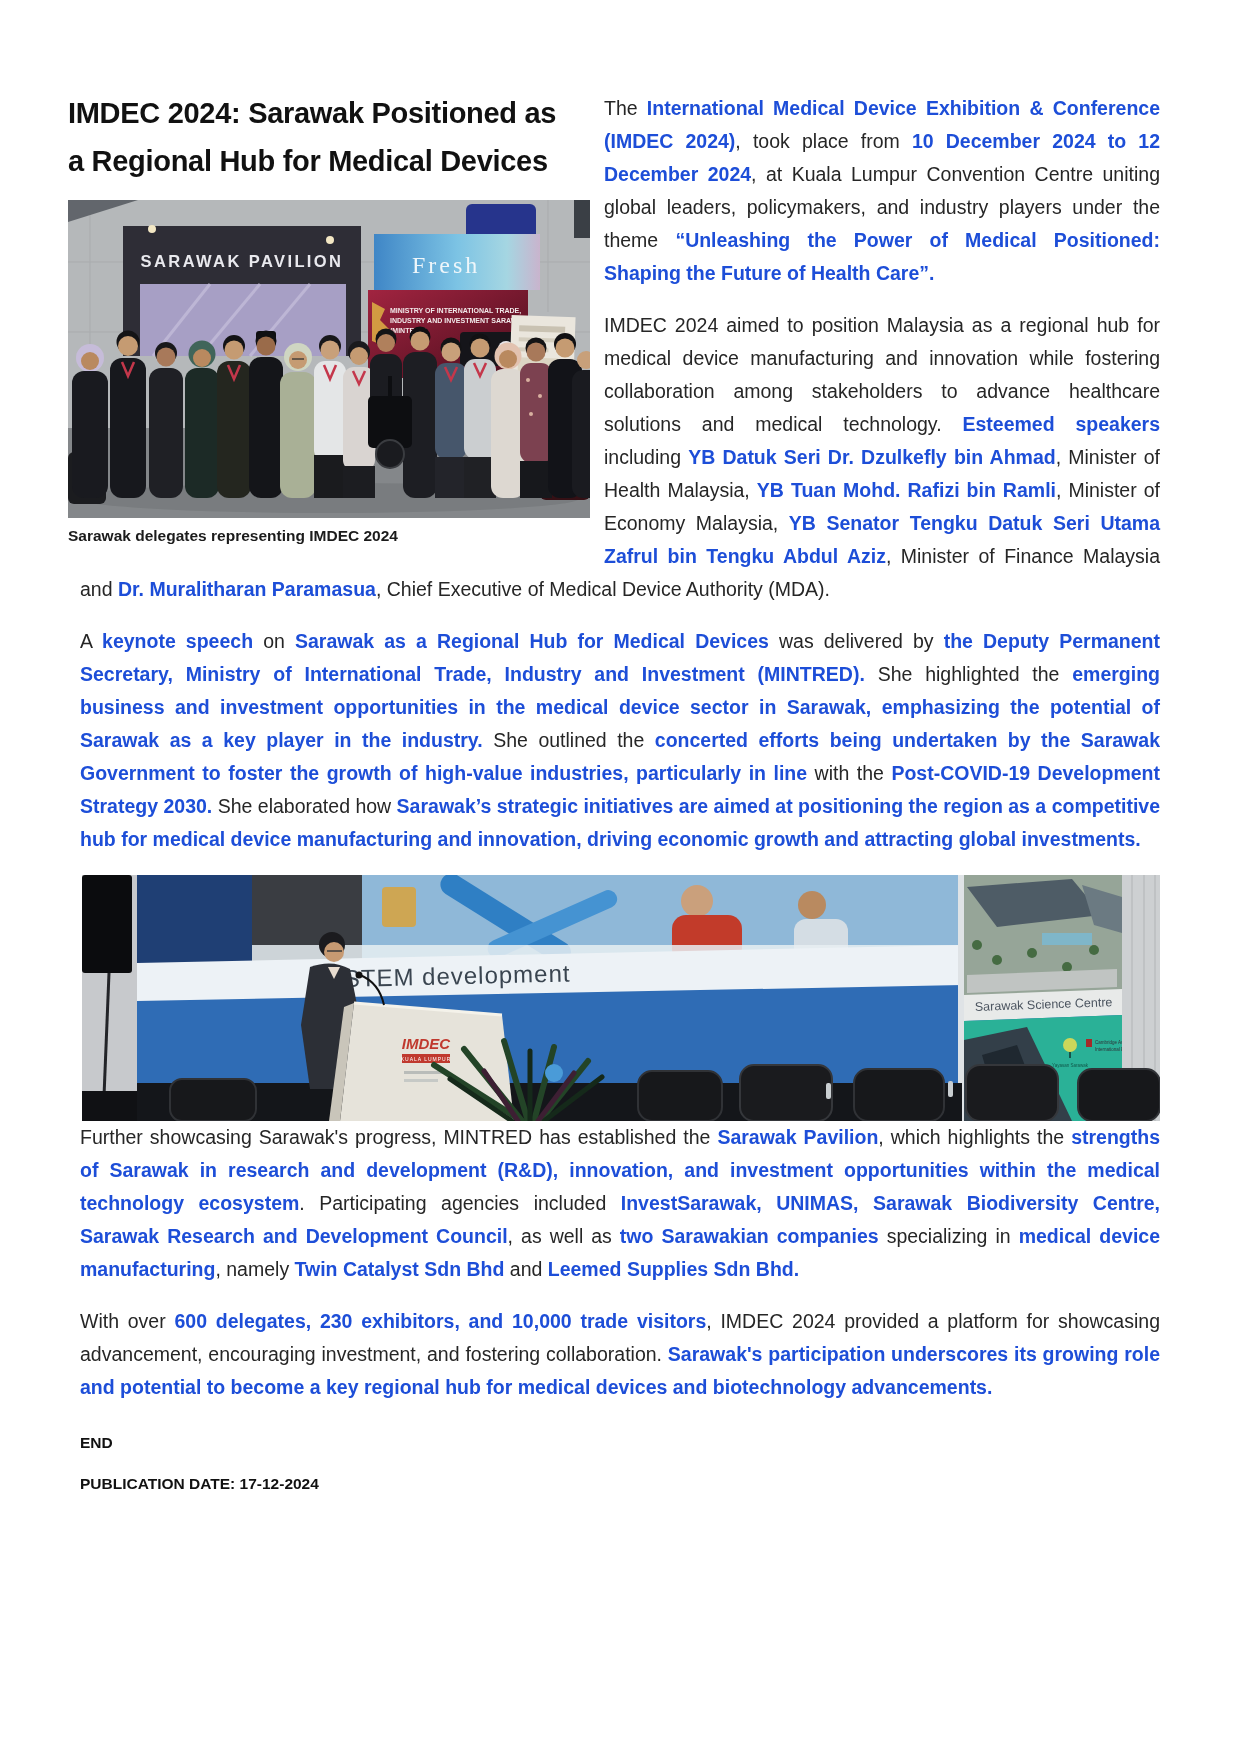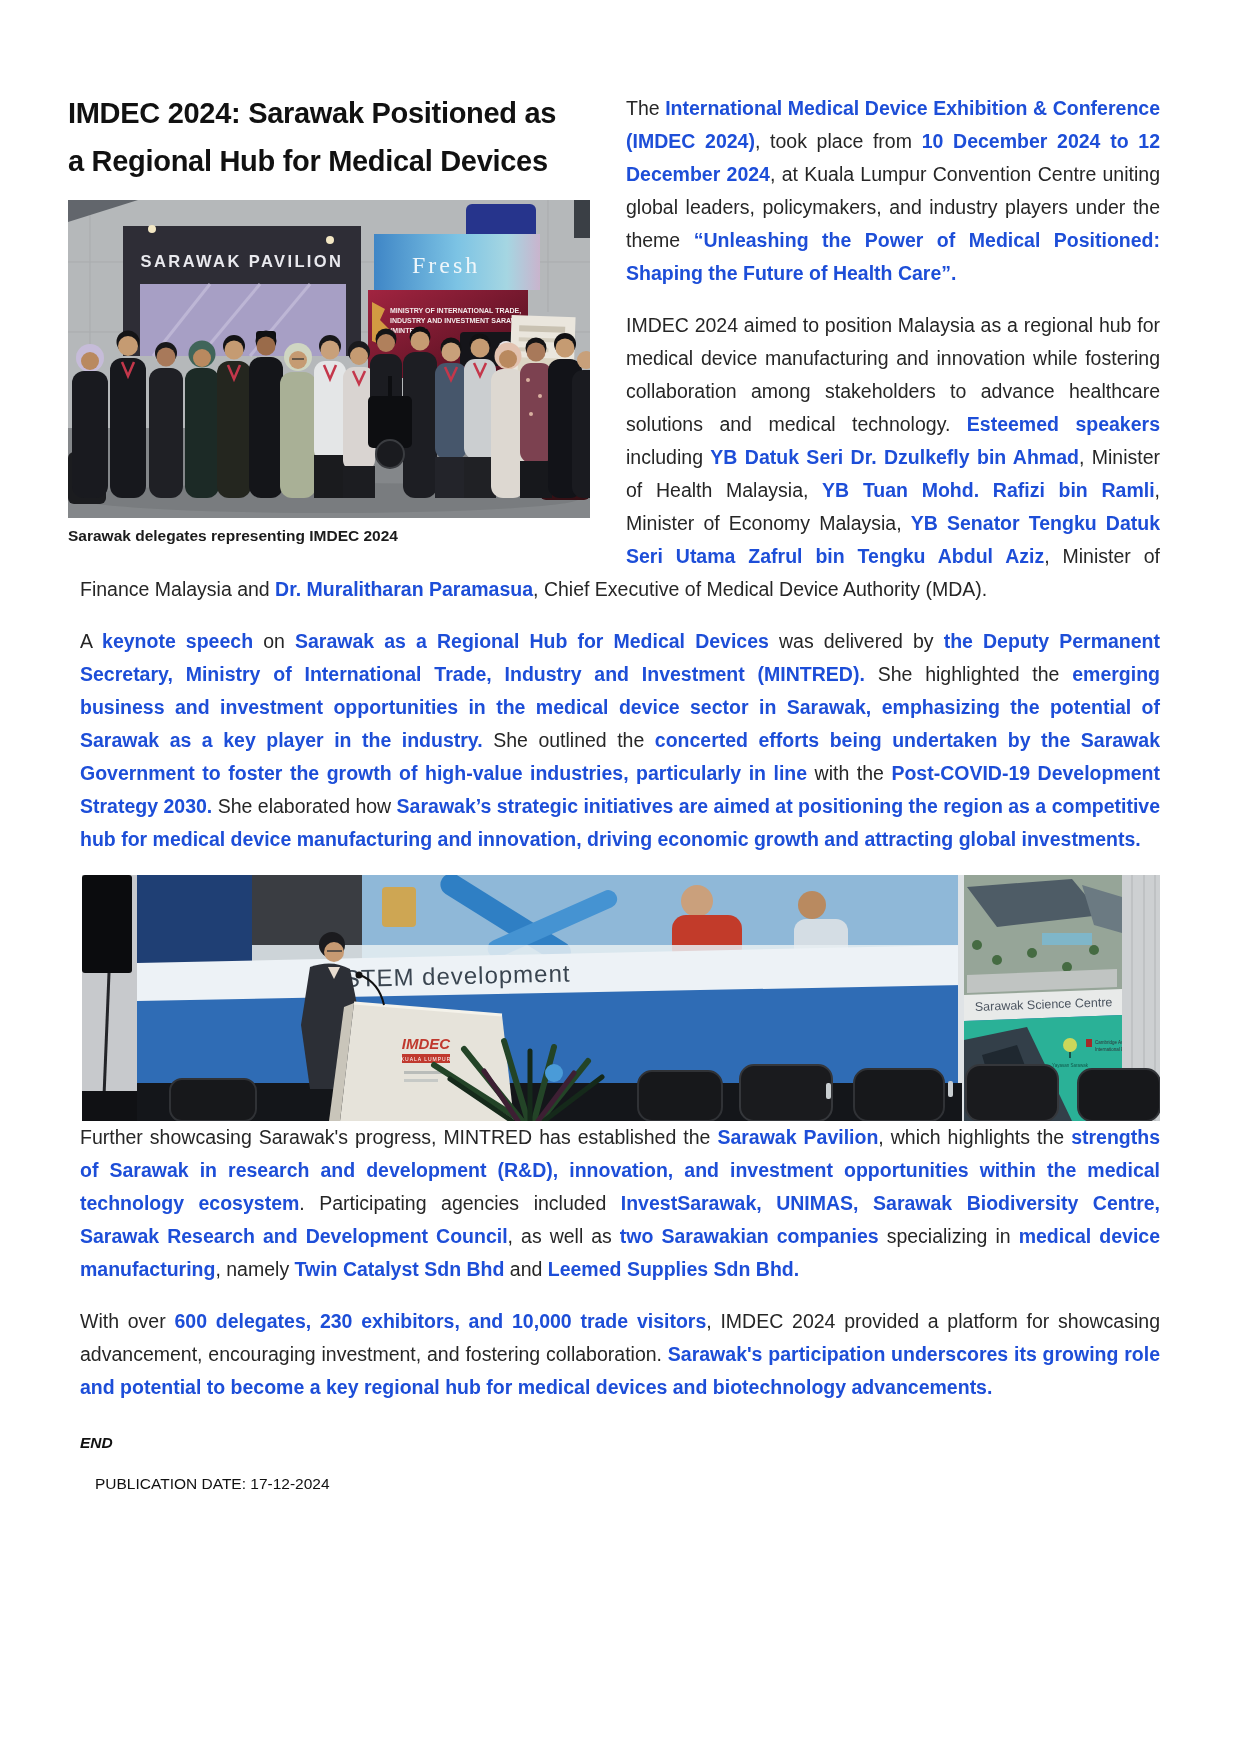--- a/index.html
+++ b/index.html
@@ -1,30 +1,30 @@
 <!DOCTYPE html>
 <html><head>
 <meta charset="utf-8">
 <style>
   html,body{margin:0;padding:0;background:#ffffff;}
   body{width:1241px;height:1755px;overflow:hidden;font-family:"Liberation Sans",sans-serif;color:#262626;}
   .page{padding:92px 81px 0 80px;}
-  .leftcol{float:left;width:522px;margin:-2px 36px 4px -12px;}
+  .leftcol{float:left;width:522px;margin:-2px 14px 4px -12px;}
   h1.title{font-size:29px;line-height:1.64;font-weight:700;color:#111;margin:0 0 15px 0;letter-spacing:-0.3px;}
   p.body{font-size:19.5px;line-height:33px;text-align:justify;color:#262626;margin:0 0 19px 0;}
   p.body b{font-weight:700;color:#1d4ed8;}
   figure{margin:0;}
   .photo1 svg{display:block;width:522px;height:318px;}
   .photo2{clear:both;margin:14px 0 0 2px;}
   .photo2 svg{display:block;width:1078px;height:246px;}
   .cap{font-size:15.5px;font-weight:700;text-align:left;color:#1b1b1b;margin:9px 0 0;}
   .cap2{margin:16px 0 26px;}
   .clearp{clear:both;}
-  .end{font-size:15.5px;font-weight:700;color:#111;margin:30px 0 0;font-style:italic;}
-  .pub{font-size:15.5px;font-weight:400;color:#111;margin:23px 15px 0;}
+  .end{font-size:15.5px;font-weight:700;color:#111;margin:30px 0 0;}
+  .pub{font-size:15.5px;font-weight:700;color:#111;margin:23px 0 0;}
   svg text{font-family:"Liberation Sans",sans-serif;}
   svg .serif{font-family:"Liberation Serif",serif;}
 </style>
 </head>
 <body>
 
 <div class="page">
 
   <div class="leftcol">
     <h1 class="title"><span>IMDEC 2024: Sarawak Positioned as</span><br><span>a Regional Hub for Medical Devices</span></h1>

